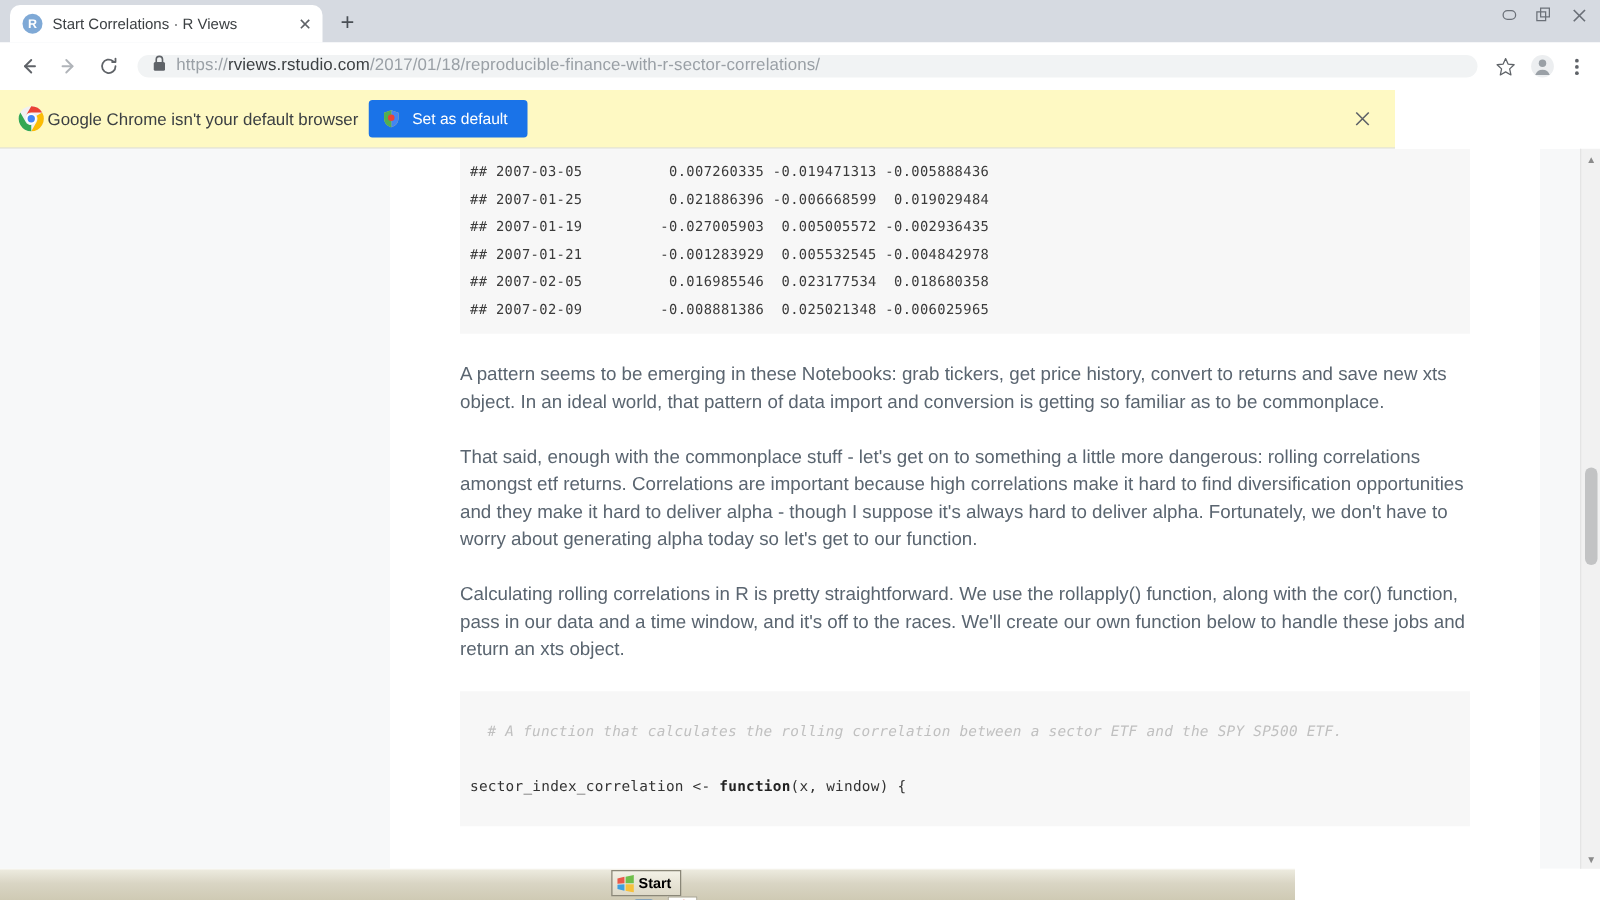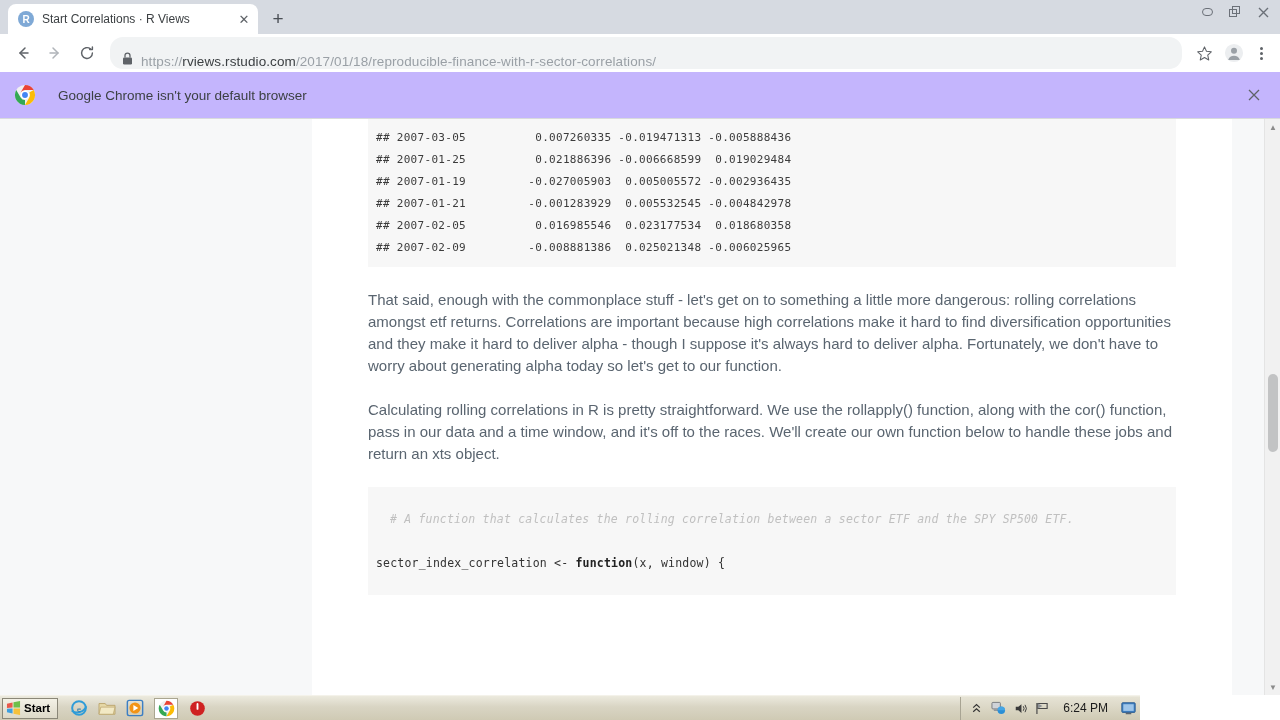--- a/index.html
+++ b/index.html
@@ -73,47 +73,47 @@
     padding: 0 8px;
     gap: 2px;
   }
   .navbtn {
     width: 30px; height: 30px; flex: none;
     display: flex; align-items: center; justify-content: center;
     color: #9aa0a6; font-size: 18px; line-height: 1;
   }
   .navbtn.active { color: #5f6368; }
   .urlbar {
-    flex: 1 1 auto; height: 32px;
+    flex: 1 1 auto; height: 18px;
     background: #f1f3f4;
     border-radius: 13px;
-    display: flex; align-items: flex-end;
+    display: flex; align-items: flex-start;
     padding: 0 12px; margin: 0 6px;
     gap: 8px; overflow: hidden;
   }
   .lock { flex: none; }
   .urltext {
     font-size: 13.5px; color: #9aa0a6;
     white-space: nowrap; overflow: hidden;
     letter-spacing: 0.1px;
   }
   .urltext .host { color: #3c4043; }
   .star { width: 28px; flex: none; display:flex; align-items:center; justify-content:center; }
   .avatar-btn { width: 28px; flex: none; display:flex; align-items:center; justify-content:center; }
   .kebab { width: 22px; flex:none; display:flex; flex-direction:column; align-items:center; justify-content:center; gap:2px; }
   .kebab span { width: 3px; height: 3px; border-radius: 50%; background: #5f6368; display:block; }
 
   
   .infobar {
-    position: absolute; top: 72px; left: 0; width: 1280px; height: 47px;
-    background: #c4b5fd;
+    position: absolute; top: 72px; left: 0; width: 1116px; height: 47px;
+    background: #fef9c3;
     border-bottom: 1px solid #d8dadd;
     display: flex; align-items: center;
     padding: 0 14px;
-    gap: 22px;
+    gap: 2px;
   }
   .chrome-logo { width: 22px; height: 22px; flex: none; }
   .infobar-text { font-size: 13.5px; color: #3c4043; flex: none; }
   .setdefault {
     background: #1a73e8; color: #fff;
     height: 30px; border-radius: 3px;
     display: flex; align-items: center; gap: 9px;
     padding: 0 16px 0 10px;
     font-size: 12.5px;
     flex: none;
@@ -209,24 +209,24 @@
   .sb-down { bottom: 0; }
   .sb-thumb {
     position: absolute; left: 3px; top: 255px;
     width: 10px; height: 78px;
     background: #c2c3c4; border-radius: 5px;
   }
 
   
   .taskbar {
     position: absolute; left: 0; bottom: 0;
-    width: 1140px; height: 25px;
+    width: 1036px; height: 25px;
     background: linear-gradient(#eceade, #d9d5c4 45%, #cfcab4);
     border-top: 1px solid #f4f2ea;
-    display: flex; align-items: center;
+    display: flex; align-items: center; flex-direction: column;
   }
   .startbtn {
     height: 21px; margin: 0 4px 0 2px;
     display: flex; align-items: center; gap: 3px;
     padding: 0 7px 0 3px;
     background: linear-gradient(#f3f1e6, #ddd9c8);
     border: 1px solid #8a8778;
     font-size: 11.5px; font-weight: bold; color: #000;
     flex: none;
   }
@@ -333,20 +333,31 @@
       <svg width="22" height="22" viewBox="0 0 48 48">
         <circle cx="24" cy="24" r="22" fill="#f1f1f1"></circle>
         <path d="M24 2 A22 22 0 0 1 43.1 13.1 L24 13.1 A11 11 0 0 0 14.4 18.8 Z" fill="#ea4335"></path>
         <path d="M43.1 13.1 A22 22 0 0 1 24 46 L33.3 29.5 A11 11 0 0 0 33.3 18.6 Z" fill="#fbbc05"></path>
         <path d="M24 46 A22 22 0 0 1 4.9 13.1 L14.4 29.5 A11 11 0 0 0 24 35 Z" fill="#34a853"></path>
         <circle cx="24" cy="24" r="9.2" fill="#fff"></circle>
         <circle cx="24" cy="24" r="6.4" fill="#4285f4"></circle>
       </svg>
     </span>
     <span class="infobar-text">Google Chrome isn't your default browser</span>
+    <div class="setdefault">
+      <span class="shield-ico">
+        <svg width="16" height="16" viewBox="0 0 20 20">
+          <path d="M10 1.4 L17.2 4 V9.6 C17.2 14.4 13.9 17.6 10 18.6 C6.1 17.6 2.8 14.4 2.8 9.6 V4 Z" fill="#f9d24a"></path>
+          <path d="M10 1.4 L17.2 4 V9.6 C17.2 14.4 13.9 17.6 10 18.6 Z" fill="#4285f4"></path>
+          <path d="M2.8 9.6 V4 L10 1.4 V18.6 C6.1 17.6 2.8 14.4 2.8 9.6 Z" fill="#34a853" opacity="0.85"></path>
+          <circle cx="10" cy="9" r="3.3" fill="#ea4335"></circle>
+        </svg>
+      </span>
+      <span>Set as default</span>
+    </div>
     <div class="infobar-close">
       <svg width="14" height="14" viewBox="0 0 14 14">
         <path d="M2 2 L12 12 M12 2 L2 12" stroke="#5f6368" stroke-width="1.3" fill="none"></path>
       </svg>
     </div>
   </div>
 
   <div class="viewport">
     <div class="page-bg">
       <div class="page-side-l"></div>
@@ -359,20 +370,21 @@
         <div class="outblock">
           <pre><span>## 2007-03-05          0.007260335 -0.019471313 -0.005888436</span>
 <span>## 2007-01-25          0.021886396 -0.006668599  0.019029484</span>
 <span>## 2007-01-19         -0.027005903  0.005005572 -0.002936435</span>
 <span>## 2007-01-21         -0.001283929  0.005532545 -0.004842978</span>
 <span>## 2007-02-05          0.016985546  0.023177534  0.018680358</span>
 <span>## 2007-02-09         -0.008881386  0.025021348 -0.006025965</span></pre>
         </div>
 
 
+        <p class="para">A pattern seems to be emerging in these Notebooks: grab tickers, get price history, convert to returns and save new xts object. In an ideal world, that pattern of data import and conversion is getting so familiar as to be commonplace.</p>
 
         <p class="para">That said, enough with the commonplace stuff - let's get on to something a little more dangerous: rolling correlations amongst etf returns. Correlations are important because high correlations make it hard to find diversification opportunities and they make it hard to deliver alpha - though I suppose it's always hard to deliver alpha. Fortunately, we don't have to worry about generating alpha today so let's get to our function.</p>
 
         <p class="para">Calculating rolling correlations in R is pretty straightforward. We use the rollapply() function, along with the cor() function, pass in our data and a time window, and it's off to the races. We'll create our own function below to handle these jobs and return an xts object.</p>
 
         <div class="codeblock">
           <pre><span class="cmt"># A function that calculates the rolling correlation between a sector ETF and the SPY SP500 ETF.</span>
 <span>sector_index_correlation &lt;- </span><span class="kw">function</span><span>(x, window) {</span>
 </pre>
         </div>

